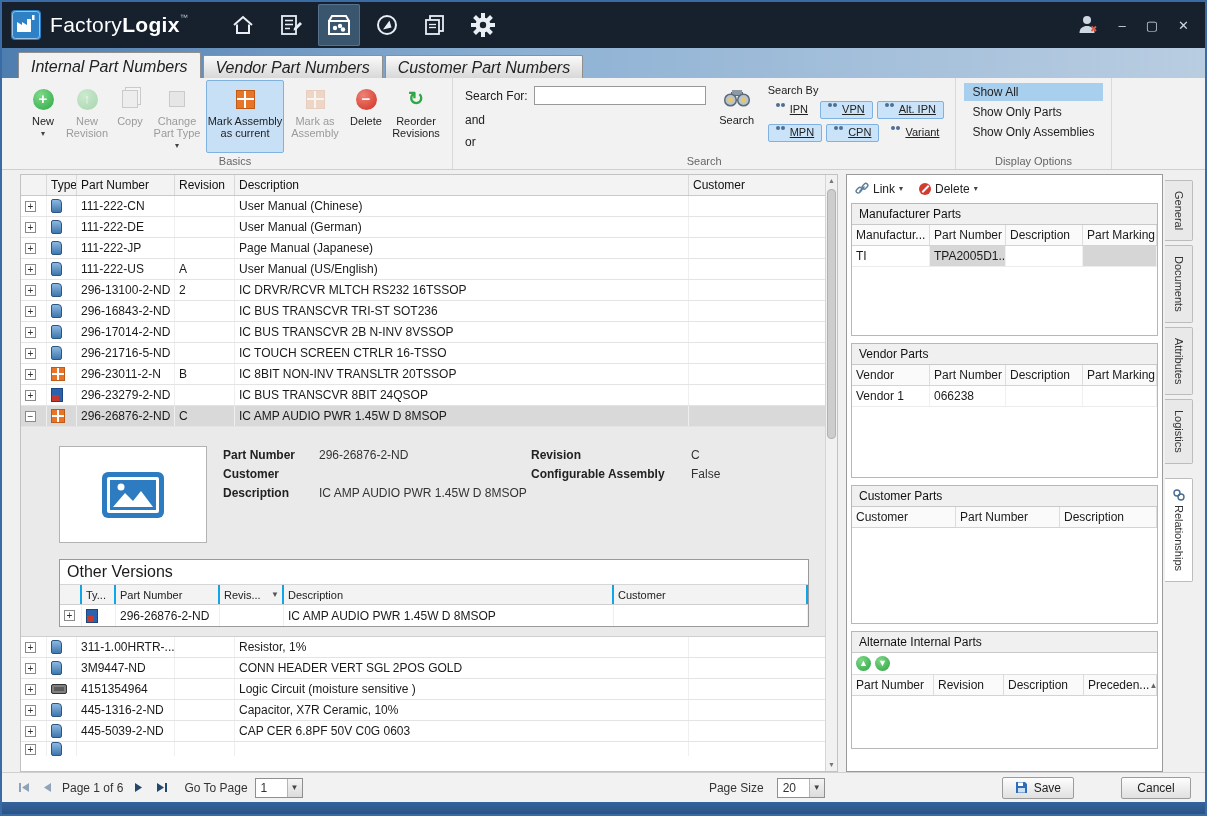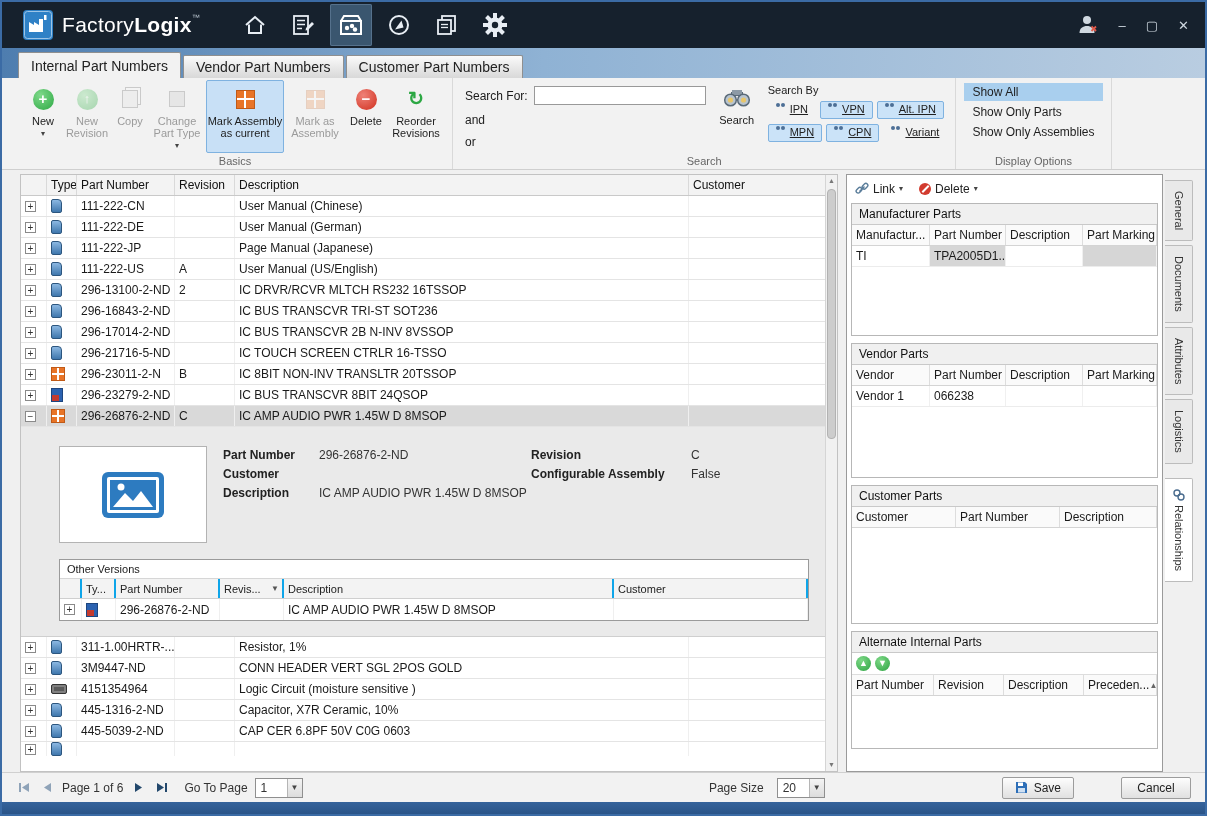--- a/index.html
+++ b/index.html
@@ -3,37 +3,37 @@
 <meta charset="utf-8">
 <style>
   * { margin:0; padding:0; box-sizing:border-box; }
   html,body { background:#2a3a4a; }
   body { font-family:"Liberation Sans", sans-serif; font-size:12px; color:#1a1a1a; }
 
   .window { width:1207px; height:816px; border:2px solid #3b6ba5; background:#f0f0f0;
             display:flex; flex-direction:column; overflow:hidden; }
 
   
-  .titlebar { height:46px; background:#16212d; display:flex; align-items:center; padding-left:20px; flex:0 0 auto; }
+  .titlebar { height:46px; background:#16212d; display:flex; align-items:center; padding-left:8px; flex:0 0 auto; }
   .logo-tile { width:32px; height:32px; margin-right:8px; display:flex; align-items:center; justify-content:center; }
   .brand { color:#fff; font-size:21px; letter-spacing:.3px; white-space:nowrap; }
   .brand .f { font-weight:400; } .brand .l { font-weight:700; }
   .brand .tm { font-size:8px; vertical-align:top; color:#b8c4cf; }
   .navicons { display:flex; align-items:center; margin-left:34px; gap:6px; }
   .nav-tile { width:42px; height:42px; display:flex; align-items:center; justify-content:center; border-radius:2px; }
   .nav-tile.active { background:#3a566f; box-shadow:inset 0 0 0 1px #55718c; }
   .winctl { margin-left:auto; display:flex; align-items:center; gap:20px; padding-right:16px; color:#cfd8e0; }
   .winctl .glyph { font-size:13px; cursor:default; }
 
   
   .tabstrip { height:30px; flex:0 0 auto; background:linear-gradient(to right,#4e7daf,#8fb2d4 45%,#b9cde1);
               display:flex; align-items:flex-end; padding-left:16px; }
-  .tab { height:23px; padding:3px 12px 0; margin-right:2px; font-size:14px; color:#222;
+  .tab { height:23px; padding:3px 12px 0; margin-right:2px; font-size:16px; color:#222;
          background:linear-gradient(#fafafa,#d8d8d8); border:1px solid #8f8f8f; border-bottom:none;
-         border-radius:2px 2px 0 0; white-space:nowrap; }
+         border-radius:2px 2px 0 0; white-space:nowrap;font-style:italic; }
   .tab.active { height:26px; background:#f2f2f2; padding-top:5px; position:relative; z-index:2; }
 
   
   .ribbon { height:92px; flex:0 0 auto; background:#f2f2f2; border-bottom:1px solid #cfcfcf; display:flex; padding-left:16px; }
   .rgroup { display:flex; flex-direction:column; padding:2px 6px 0; border-right:1px solid #d9d9d9; }
   .rgroup-body { flex:1; display:flex; }
   .rgroup-label { text-align:center; font-size:11px; color:#666; padding:2px 0 2px; }
   .rbtn { display:flex; flex-direction:column; align-items:center; padding-top:6px; gap:4px; font-size:11px;
           line-height:12px; color:#1e1e1e; text-align:center; border:1px solid transparent; border-radius:2px; }
   .rbtn.sel { background:#c8e0f6; border-color:#7fb2e0; }
@@ -103,21 +103,21 @@
 
   
   .detail { background:#eaeaea; border-bottom:1px solid #cfcfcf; height:210px; padding:19px 0 0 38px; }
   .d-top { display:flex; }
   .imgbox { width:148px; height:97px; background:#fff; border:1px solid #b3b3b3; display:flex; align-items:center; justify-content:center; }
   .fields { display:grid; grid-template-columns:96px 212px 160px auto; row-gap:1px; margin-left:16px; font-size:12px; align-content:start; }
   .flabel { font-weight:bold; color:#222; padding:2px 0; }
   .fval { color:#333; padding:2px 0; }
   .span3 { grid-column:2 / span 3; }
   .ovbox { width:750px; margin-top:16px; background:#fff; border:1px solid #9a9a9a; }
-  .ov-title { padding:3px 7px; font-size:11px; border-bottom:1px solid #d6d6d6; }
+  .ov-title { padding:3px 7px; font-size:16px; border-bottom:1px solid #d6d6d6; }
   .ov-head, .ov-row { display:grid; grid-template-columns:22px 34px 104px 64px 330px 1fr; height:20px; align-items:stretch; }
   .ov-head { background:#f3f3f3; border-bottom:1px solid #cfcfcf; font-size:11px; color:#222; }
   .ov-head .gc { border-right:2px solid #0ea5e9; }
   .ov-row { height:21px; }
   .ov-row .gc { border-right:1px solid #efefef; }
   .filter-caret { margin-left:auto; margin-right:3px; font-size:8px; color:#555; }
 
   
   .rpanel { width:317px; flex:0 0 auto; margin-left:8px; background:#fff; border:1px solid #9a9a9a;
             display:flex; flex-direction:column; padding:2px; overflow:hidden; }

